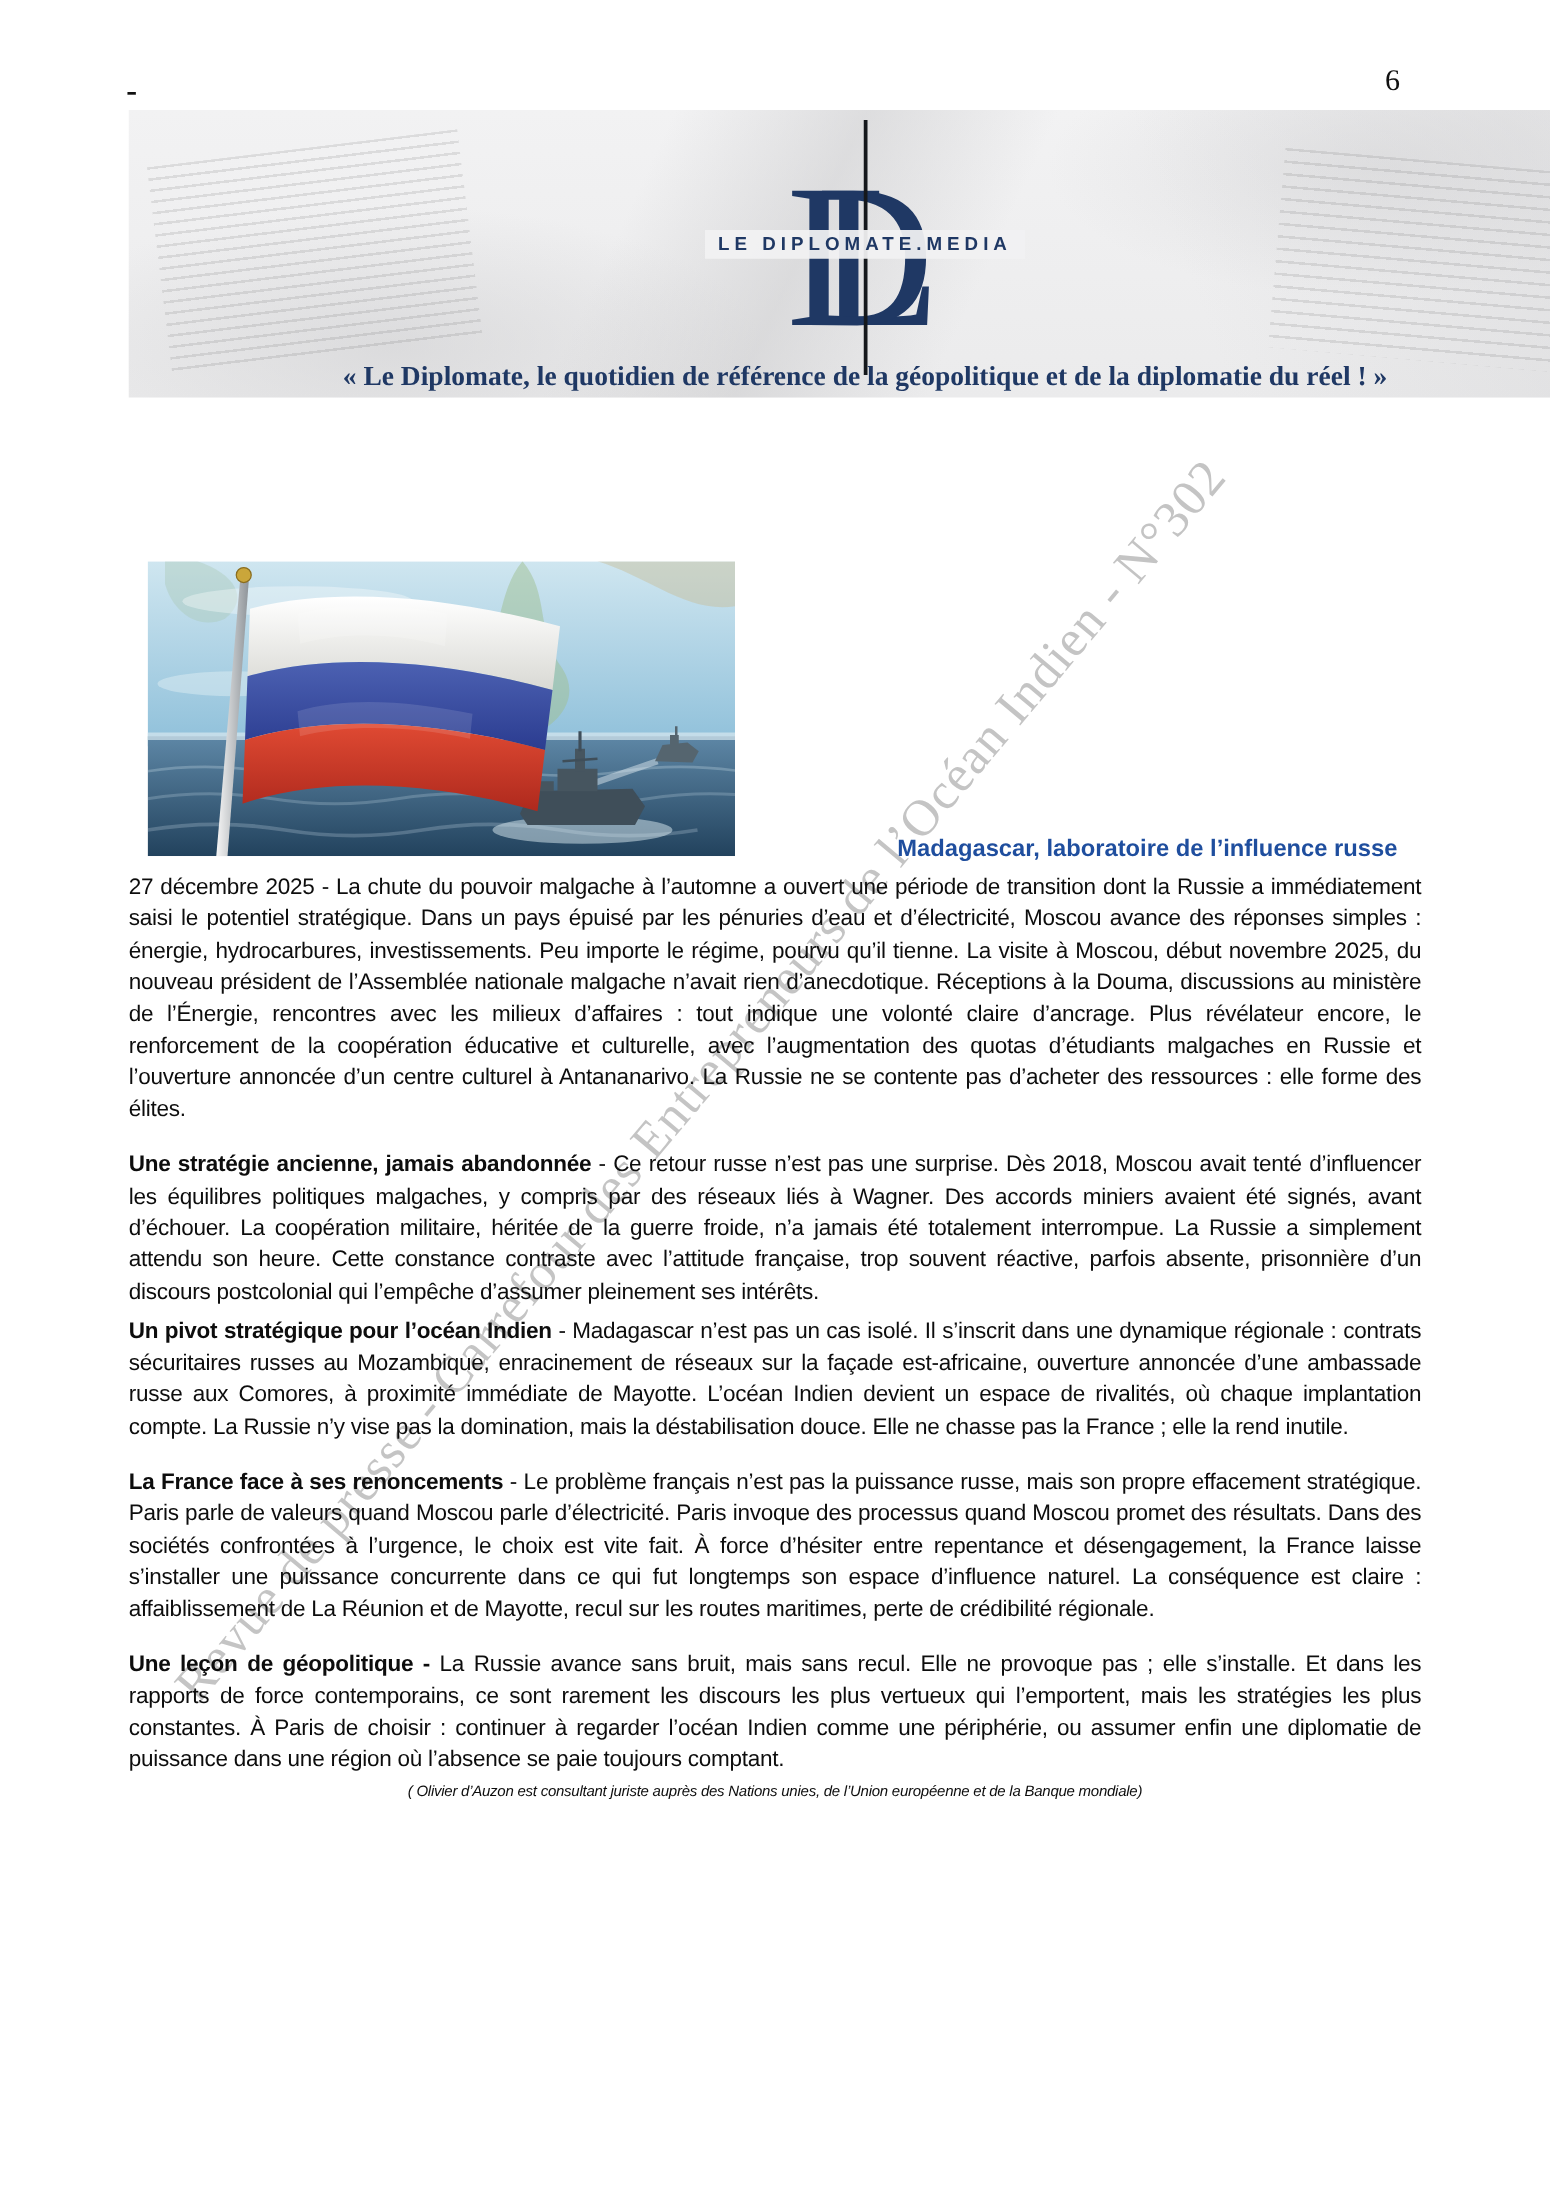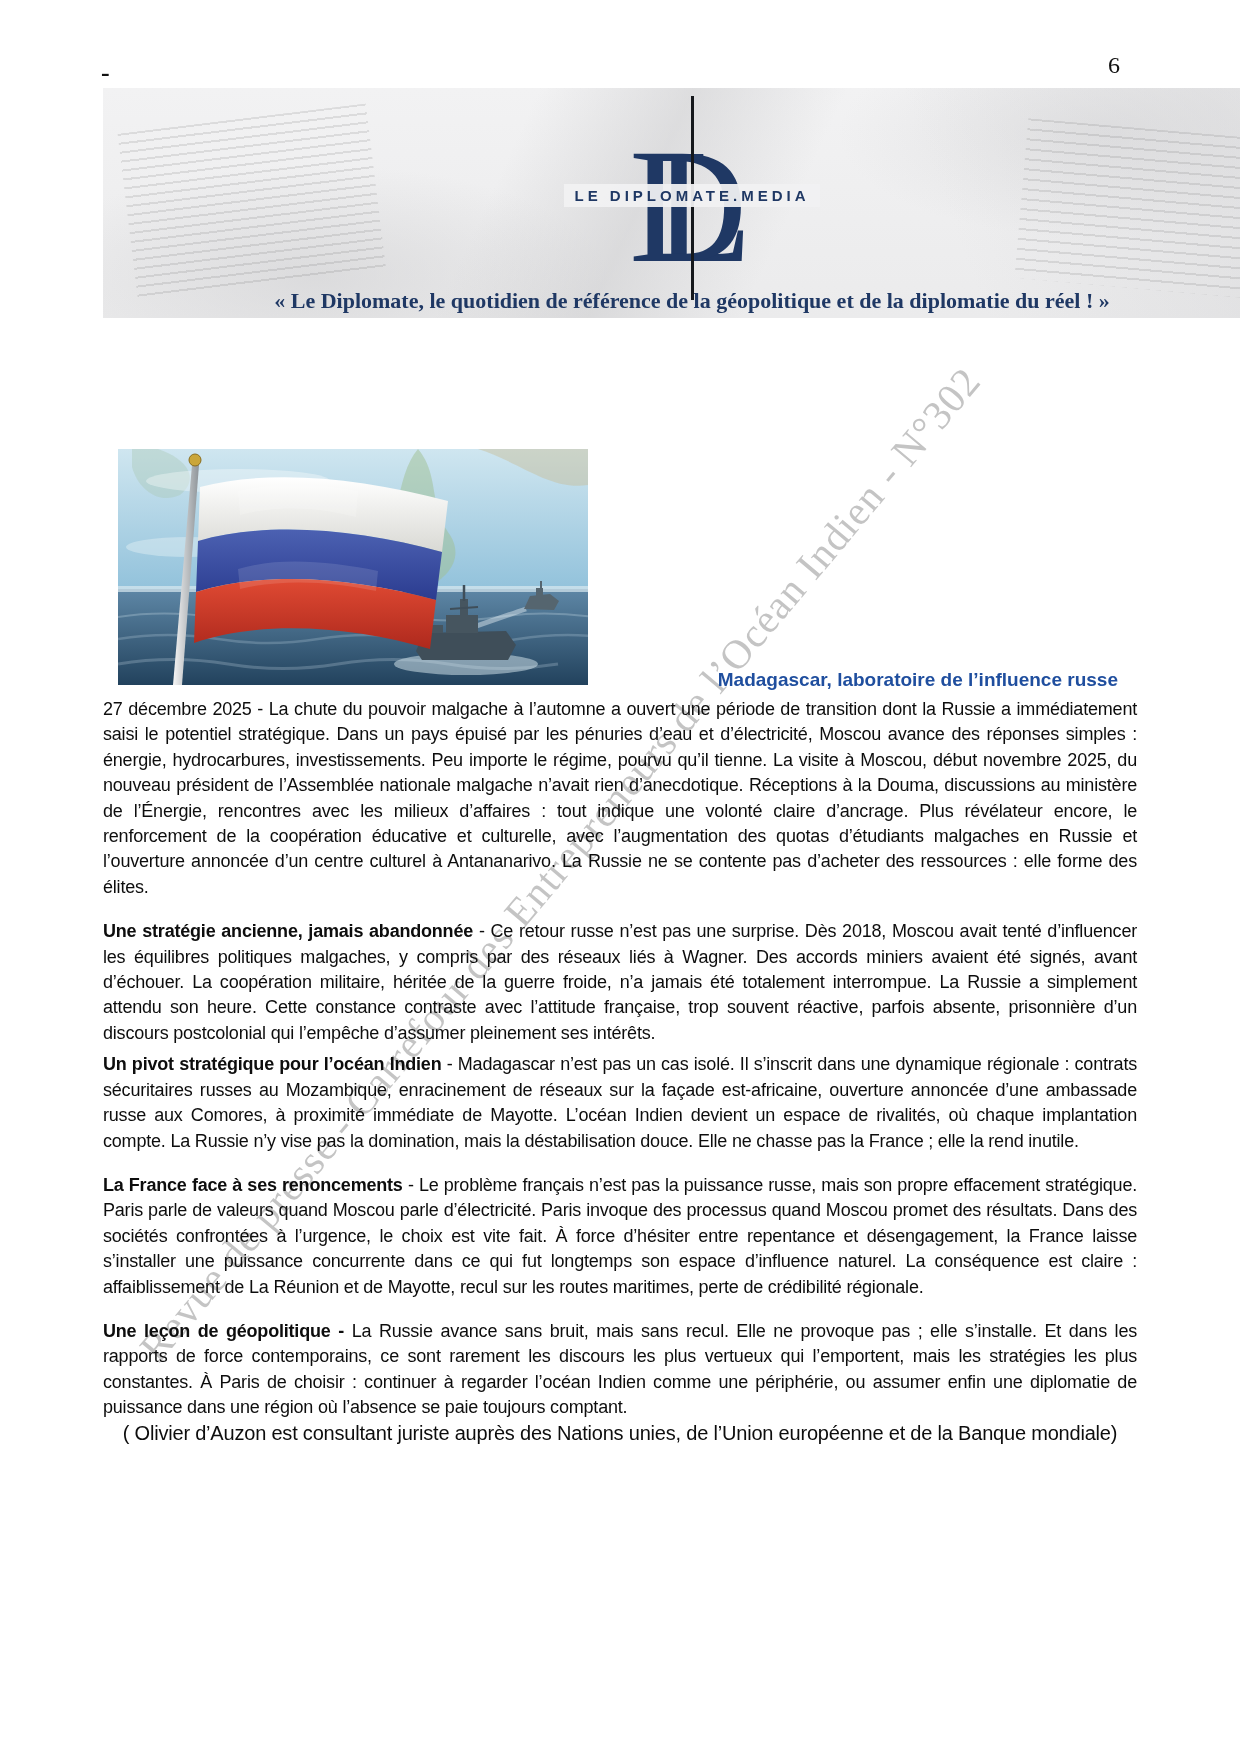--- a/index.html
+++ b/index.html
@@ -83,21 +83,21 @@
   
   .body{
     position:absolute;left:103px;top:697px;width:1034px;z-index:2;
     font-size:18px;letter-spacing:-0.2px;line-height:25.4px;text-align:justify;color:#0d0d0d;
   }
   .body p{margin:0;}
   .body p.spaced{margin-top:19px;}
   .body p.tight{margin-top:6px;}
   .body .lead{font-weight:bold;}
   .footnote{
-    margin-top:32px;text-align:center;font-size:20px;letter-spacing:-0.2px;
+    margin-top:32px;text-align:center;font-style:italic;font-size:12px;letter-spacing:-0.2px;
   }
   
   .watermark{
     position:absolute;left:-150px;top:840px;width:1420px;z-index:1;
     transform:rotate(-50deg);text-align:center;white-space:nowrap;
     font-family:"Liberation Serif",serif;font-size:41px;letter-spacing:1px;
     color:var(--watermark_gray);opacity:.5;pointer-events:none;
   }
 </style>
 </head>

